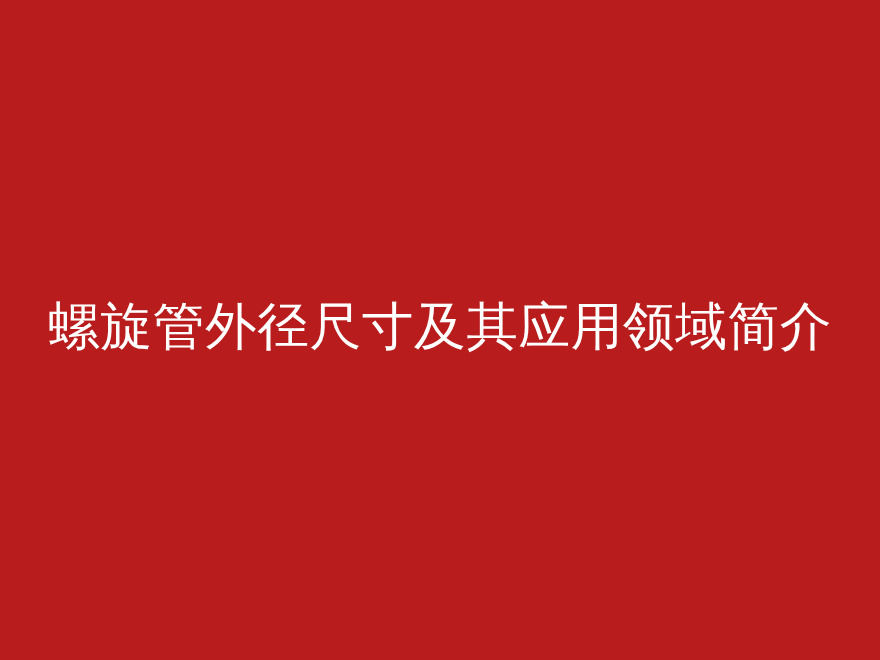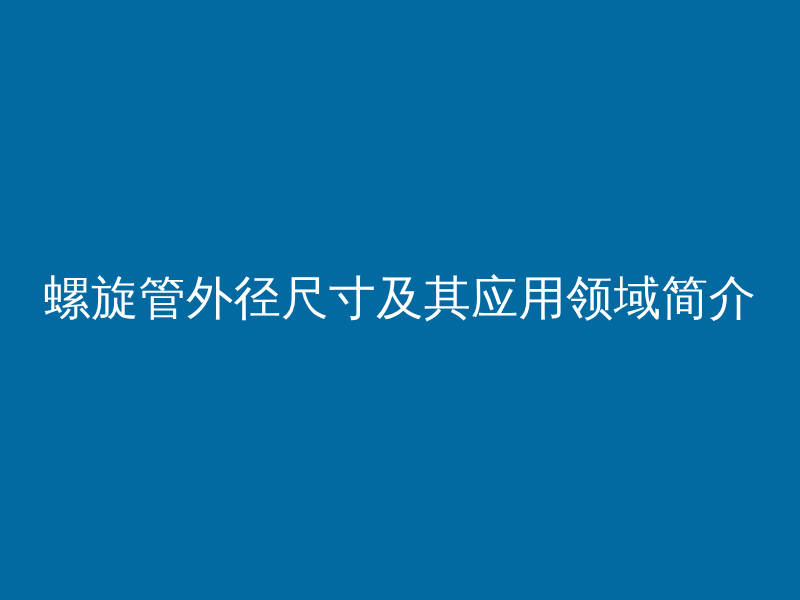--- a/index.html
+++ b/index.html
@@ -48,21 +48,21 @@
     font-weight: 400;
     letter-spacing: 0.5px;
     white-space: nowrap;
     text-align: center;
     font-family: "DejaVu Sans", "Liberation Sans", sans-serif;
   }
 </style>
 </head>
 <body>
 
-<div class="slide" style="background-color: #0369a1;">
+<div class="slide" style="background-color: #b91c1c;">
   <div class="slide-body">
 
     <div class="title-block">
       <span class="title-text" style="color: rgb(255, 255, 255);">螺旋管外径尺寸及其应用领域简介</span>
     </div>
 
   </div>
 </div>
 
 </body></html>

